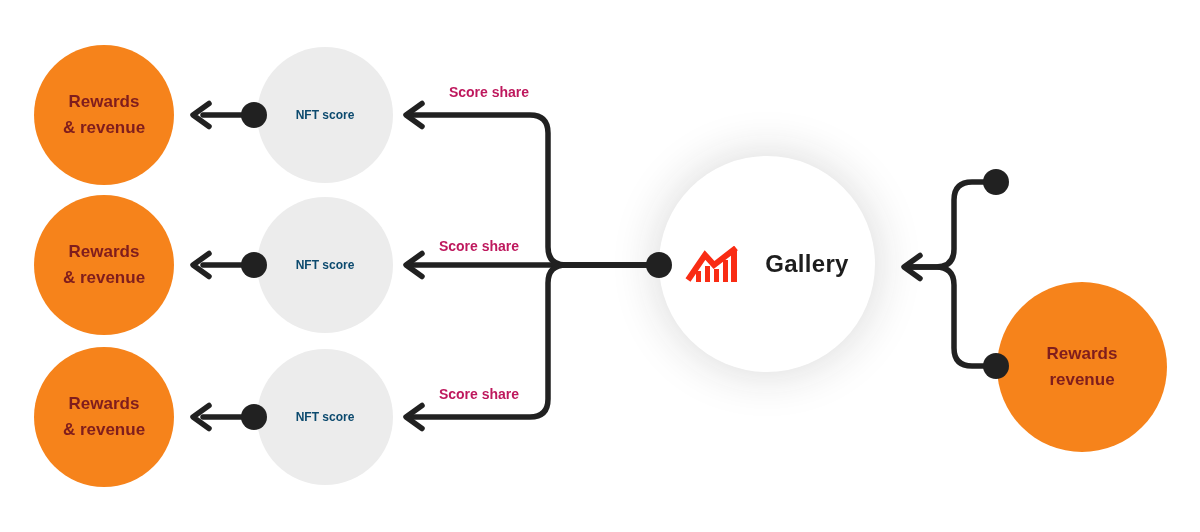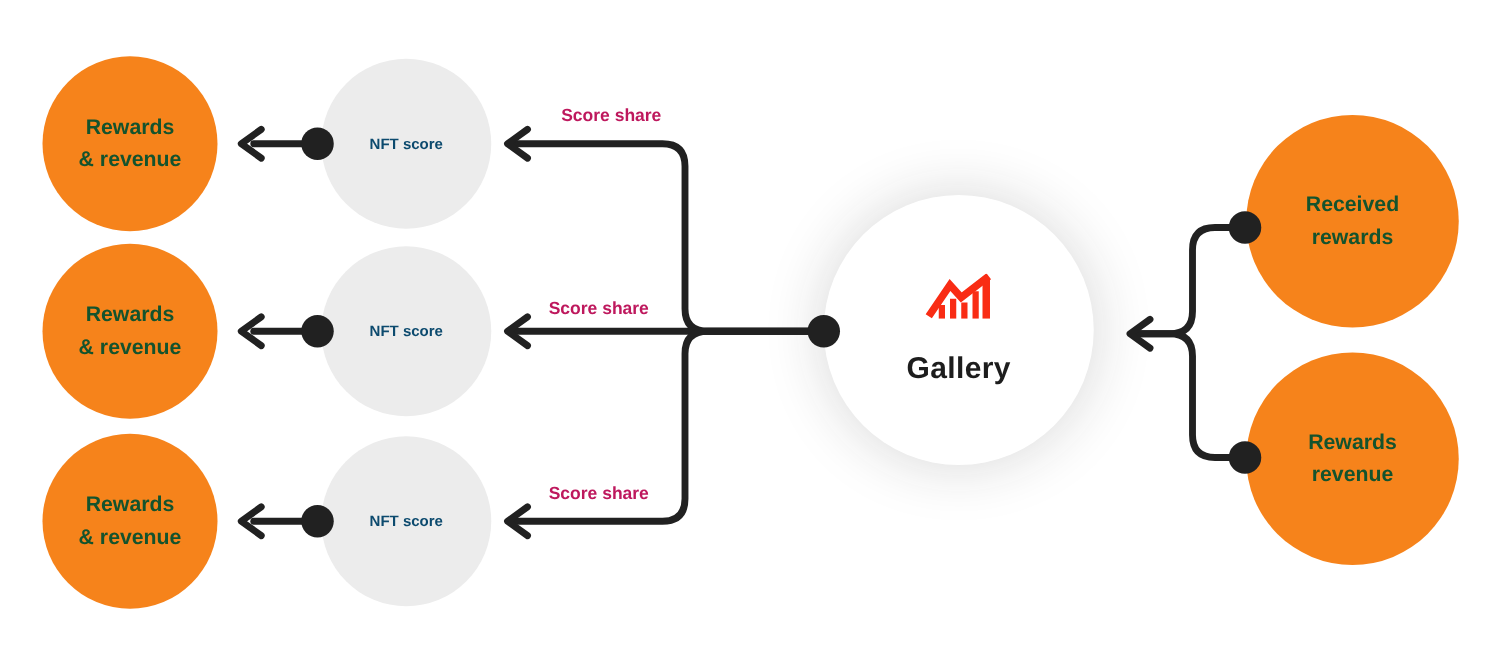--- a/index.html
+++ b/index.html
@@ -16,21 +16,21 @@
     border-radius: 50%;
     display: flex;
     flex-direction: column;
     align-items: center;
     justify-content: center;
     text-align: center;
     z-index: 1;
   }
   .node.orange {
     background: #F6831B;
-    color: #14532d;
+    color: #7f1d1d;
     font-weight: bold;
     font-size: 17px;
     line-height: 26px;
   }
   .node.orange.sm { width: 140px; height: 140px; }
   .node.orange.lg { width: 170px; height: 170px; }
   .node.gray {
     width: 136px;
     height: 136px;
     background: #ECECEC;
@@ -41,21 +41,20 @@
   .gallery {
     position: absolute;
     left: 659px;
     top: 156px;
     width: 216px;
     height: 216px;
     border-radius: 50%;
     background: #ffffff;
     box-shadow: 0 0 48px rgba(33,33,33,0.18);
     display: flex;
-    flex-direction: column;
     align-items: center;
     justify-content: center;
     gap: 26px;
     z-index: 1;
   }
   .gallery-label {
     font-size: 24px;
     font-weight: bold;
     color: #1d1d1d;
     letter-spacing: 0.3px;
@@ -116,24 +115,20 @@
         <rect x="11" y="25" width="5" height="11"></rect>
         <rect x="20" y="20" width="5" height="16"></rect>
         <rect x="29" y="23" width="5" height="13"></rect>
         <rect x="38" y="14" width="5" height="22"></rect>
         <rect x="46" y="4" width="6" height="32"></rect>
       </g>
     </svg>
     <div class="gallery-label">Gallery</div>
   </div>
 
-  <div class="node orange lg" style="left:997px; top:92px;">
-    <span>Received</span>
-    <span>rewards</span>
-  </div>
   <div class="node orange lg" style="left:997px; top:282px;">
     <span>Rewards</span>
     <span>revenue</span>
   </div>
 
   <svg class="wires" width="1200" height="532" viewBox="0 0 1200 532">
     <g stroke="#212121" stroke-width="5.5" fill="none" stroke-linecap="round" stroke-linejoin="round">
 
       <path d="M254,115 H203"></path>
       <polyline points="209,103.5 193,115 209,126.5"></polyline>

